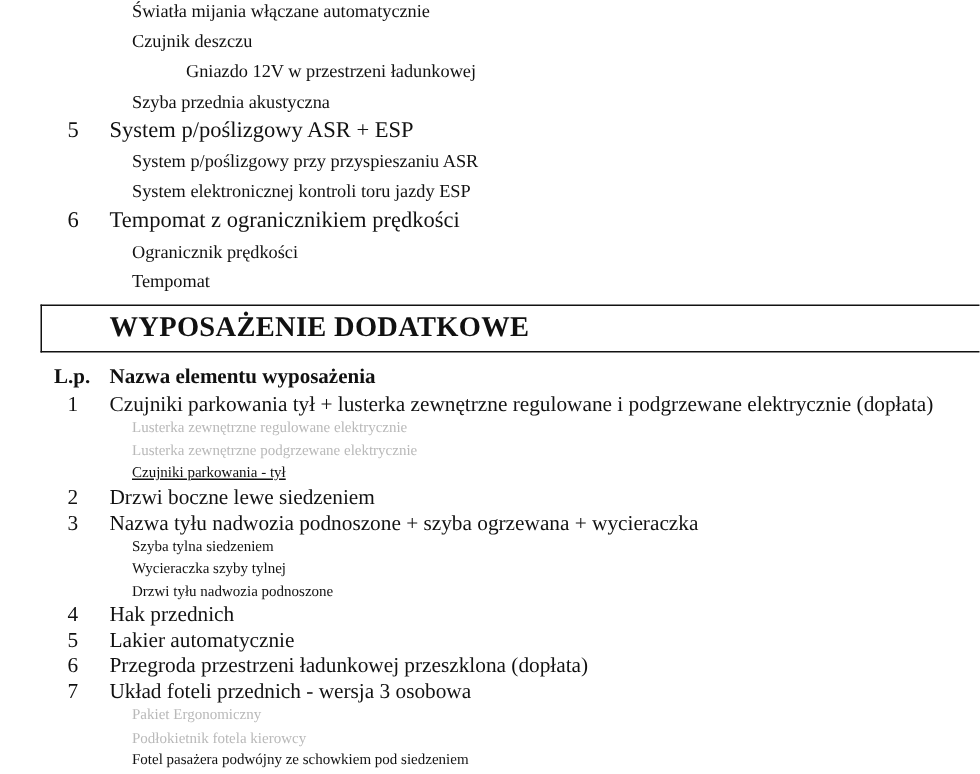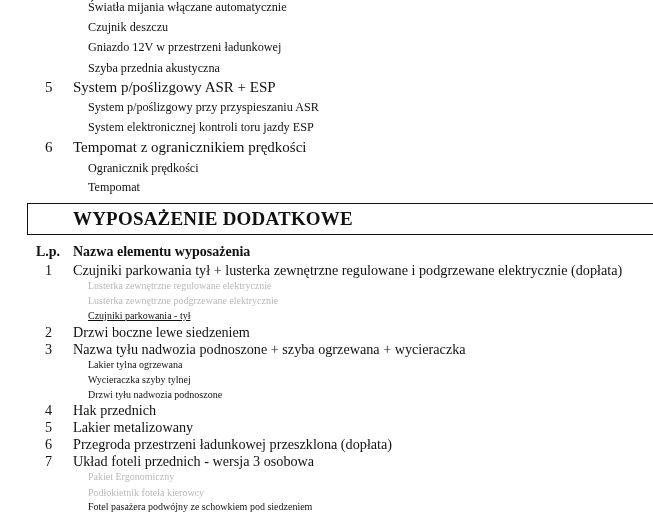--- a/index.html
+++ b/index.html
@@ -53,21 +53,21 @@
   .add-main { left: 73px; font-size: 14.2px; line-height: 16px; }
   .add-sub { left: 88px; font-size: 10px; line-height: 13px; }
   .dim { color: #b9b9b9; }
 </style>
 </head>
 <body>
 
 <div>
   <div class="abs std-sub" style="top:0px;">Światła mijania włączane automatycznie</div>
   <div class="abs std-sub" style="top:20px;">Czujnik deszczu</div>
-  <div class="abs std-sub" style="top:40px;">Gniazdo 12V w przestrzeni ładunkowej</div>
+  <div class="abs std-sub" style="top:40px;margin-left:36px;">Gniazdo 12V w przestrzeni ładunkowej</div>
   <div class="abs std-sub" style="top:61px;">Szyba przednia akustyczna</div>
 
   <div class="abs std-num" style="top:79px;">5</div>
   <div class="abs std-main" style="top:79px;">System p/poślizgowy ASR + ESP</div>
   <div class="abs std-sub" style="top:100px;">System p/poślizgowy przy przyspieszaniu ASR</div>
   <div class="abs std-sub" style="top:120px;">System elektronicznej kontroli toru jazdy ESP</div>
 
   <div class="abs std-num" style="top:139px;">6</div>
   <div class="abs std-main" style="top:139px;">Tempomat z ogranicznikiem prędkości</div>
   <div class="abs std-sub" style="top:161px;">Ogranicznik prędkości</div>
@@ -87,29 +87,29 @@
   <div class="abs add-main" style="top:262px;">Czujniki parkowania tył + lusterka zewnętrzne regulowane i podgrzewane elektrycznie (dopłata)</div>
   <div class="abs add-sub dim" style="top:279px;">Lusterka zewnętrzne regulowane elektrycznie</div>
   <div class="abs add-sub dim" style="top:294px;">Lusterka zewnętrzne podgrzewane elektrycznie</div>
   <div class="abs add-sub" style="top:309px;text-decoration:underline;">Czujniki parkowania - tył</div>
 
   <div class="abs add-num" style="top:324px;">2</div>
   <div class="abs add-main" style="top:324px;">Drzwi boczne lewe siedzeniem</div>
 
   <div class="abs add-num" style="top:341px;">3</div>
   <div class="abs add-main" style="top:341px;">Nazwa tyłu nadwozia podnoszone + szyba ogrzewana + wycieraczka</div>
-  <div class="abs add-sub" style="top:358px;">Lakier tylna ogrzewana</div>
+  <div class="abs add-sub" style="top:358px;">Szyba tylna siedzeniem</div>
   <div class="abs add-sub" style="top:373px;">Wycieraczka szyby tylnej</div>
   <div class="abs add-sub" style="top:388px;">Drzwi tyłu nadwozia podnoszone</div>
 
   <div class="abs add-num" style="top:402px;">4</div>
   <div class="abs add-main" style="top:402px;">Hak przednich</div>
 
   <div class="abs add-num" style="top:419px;">5</div>
-  <div class="abs add-main" style="top:419px;">Lakier metalizowany</div>
+  <div class="abs add-main" style="top:419px;">Lakier automatycznie</div>
 
   <div class="abs add-num" style="top:436px;">6</div>
   <div class="abs add-main" style="top:436px;">Przegroda przestrzeni ładunkowej przeszklona (dopłata)</div>
 
   <div class="abs add-num" style="top:453px;">7</div>
   <div class="abs add-main" style="top:453px;">Układ foteli przednich - wersja 3 osobowa</div>
   <div class="abs add-sub dim" style="top:470px;">Pakiet Ergonomiczny</div>
   <div class="abs add-sub dim" style="top:486px;">Podłokietnik fotela kierowcy</div>
   <div class="abs add-sub" style="top:500px;">Fotel pasażera podwójny ze schowkiem pod siedzeniem</div>
 </div>

